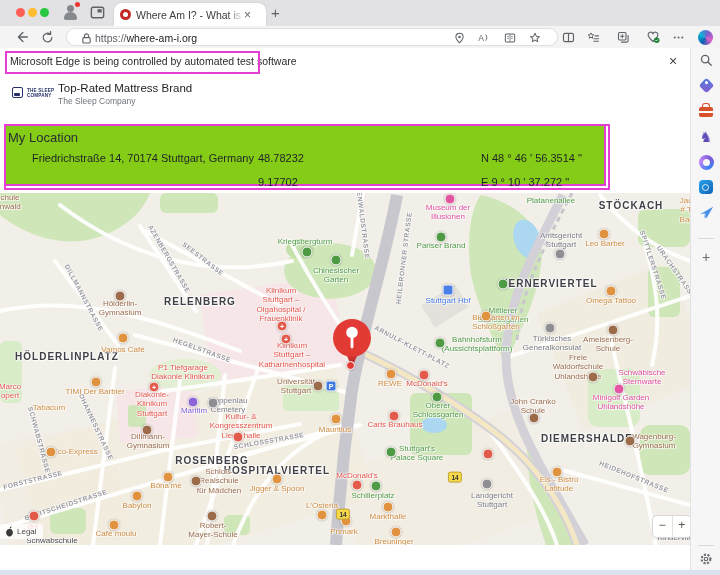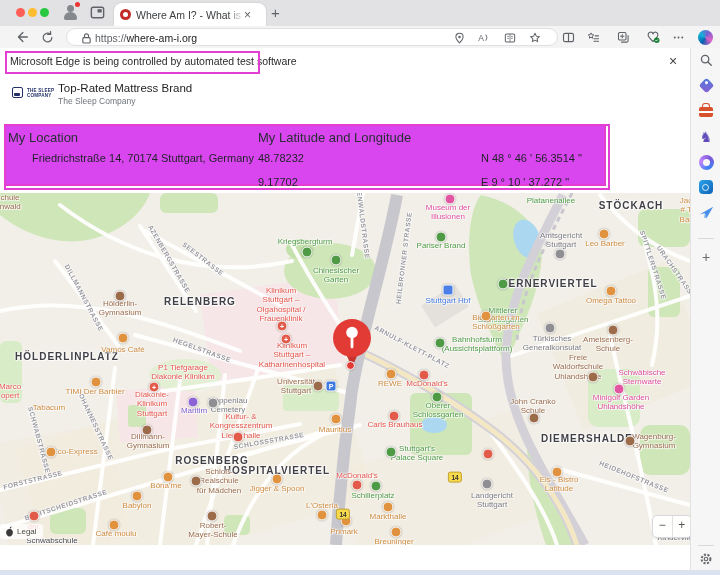--- a/index.html
+++ b/index.html
@@ -36,21 +36,21 @@
   #infobar .close{position:absolute;left:669px;top:5px;font-size:14px;color:#444;}
   
   #adsec{position:absolute;left:0;top:76px;width:690px;height:47px;background:#fff;}
   #adlogo{position:absolute;left:12px;top:10px;width:44px;height:14px;}
   #adlogo .mark{position:absolute;left:0;top:1px;width:11px;height:11px;border:1.4px solid #233067;border-radius:2px;box-sizing:border-box;}
   #adlogo .mark:after{content:"";position:absolute;left:1px;top:5px;width:6px;height:2.6px;background:#233067;border-radius:1px;}
   #adlogo .lt{position:absolute;left:15px;top:1.5px;font-size:4.6px;font-weight:bold;color:#233067;line-height:1.25;letter-spacing:.2px;white-space:pre-line;}
   #adhead{position:absolute;left:58px;top:6px;font-size:11.5px;color:#1f1f1f;}
   #adsub{position:absolute;left:58px;top:19.5px;font-size:8.5px;color:#6f747b;}
   
-  #panel{position:absolute;left:4px;top:124px;width:602px;height:62px;border:2px solid #e33fd3;box-sizing:border-box;background:#d946ef;}
+  #panel{position:absolute;left:4px;top:124px;width:602px;height:62px;border:2px solid #e33fd3;box-sizing:border-box;background:#84cc16;}
   #panel .hdr{position:absolute;top:4px;font-size:13px;color:#2a2f36;white-space:nowrap;}
   #panel .val{position:absolute;font-size:11px;color:#1f2328;white-space:nowrap;}
   
   #map{position:absolute;left:0;top:193px;width:690px;height:352px;overflow:hidden;background:#f2efe8;}
   #map-labels{position:absolute;left:0;top:0;width:690px;height:352px;}
   .ml{position:absolute;transform:translate(-50%,-50%);text-align:center;white-space:pre-line;line-height:1.18;
       text-shadow:0 0 2px #fff,0 0 2px #fff,0 0 3px #fff,1px 1px 1px #fff;pointer-events:none;}
   .district{font-size:10px;font-weight:bold;color:#3f3f46;letter-spacing:1px;}
   .street{font-size:6.6px;font-weight:bold;color:#97979f;letter-spacing:.6px;white-space:nowrap;}
   .poi{font-size:8px;font-weight:500;}
@@ -211,21 +211,20 @@
     <div class="lt">THE SLEEP
 COMPANY</div>
   </div>
   <div id="adhead">Top-Rated Mattress Brand</div>
   <div id="adsub">The Sleep Company</div>
 </div>
 
 <div id="panel">
   <div class="hdr" style="left:2px;">My Location</div>
   <div class="val" style="left:2px;top:26px;padding-left:24px;">Friedrichstraße 14, 70174 Stuttgart, Germany</div>
-  <div class="hdr" style="left:252px;">My Latitude and Longitude</div>
   <div class="val" style="left:252px;top:26px;">48.78232</div>
   <div class="val" style="left:252px;top:50px;">9.17702</div>
   <div class="val" style="left:475px;top:26px;">N 48 ° 46 ' 56.3514 "</div>
   <div class="val" style="left:475px;top:50px;">E 9 ° 10 ' 37.272 "</div>
 </div>
 
 <div id="map">
   <svg width="690" height="352" viewBox="0 0 690 352">
     <rect width="690" height="352" fill="#f2efe8"></rect>
 

